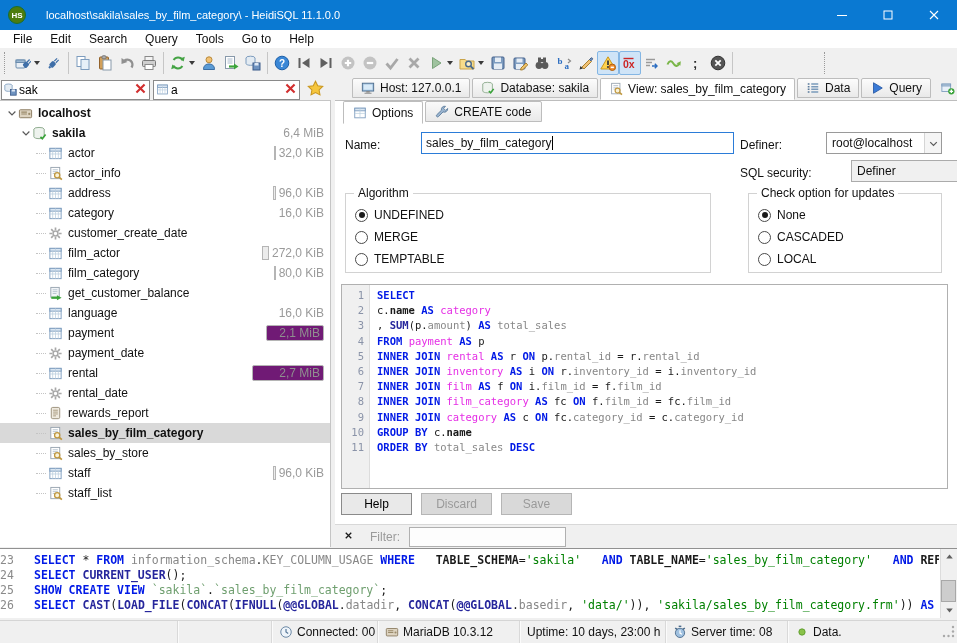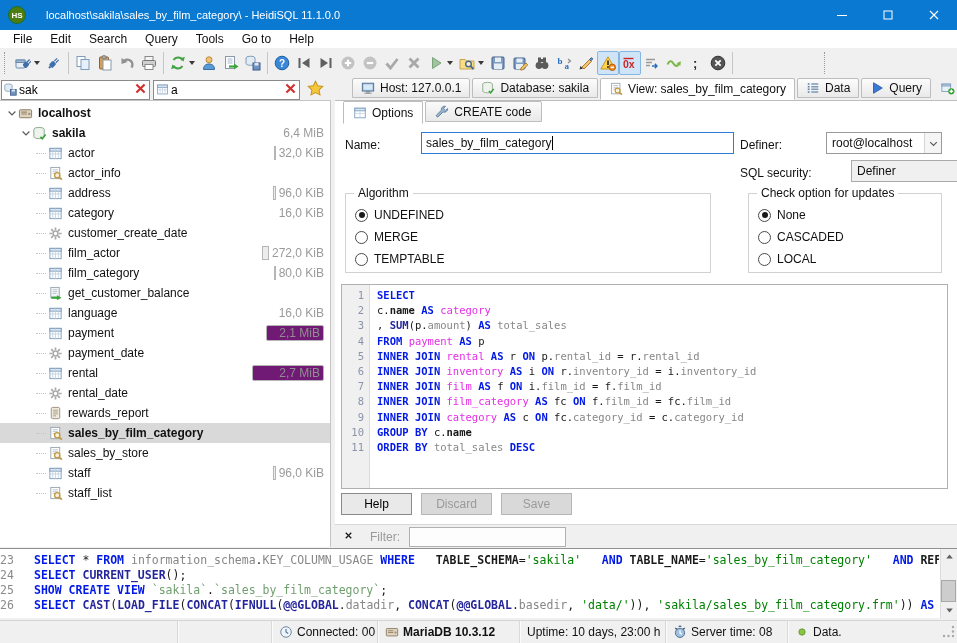--- a/index.html
+++ b/index.html
@@ -1040,21 +1040,21 @@
       </div>
       <div class="spanel" style="width: 106px; flex: 0 0 auto;">
         <span class="icw">
           <svg width="14" height="14" viewBox="0 0 16 16">
             <circle cx="8" cy="8" r="6" fill="#eef4fa" stroke="#5a7a9a"></circle>
             <path d="M8 4.5V8l2.5 1.8" fill="none" stroke="#5a7a9a" stroke-width="1.4"></path>
           </svg>
         </span>
         <span>Connected: 00</span>
       </div>
-      <div class="spanel" style="width: 142px; flex: 0 0 auto; font-weight: bold;">
+      <div class="spanel" style="width: 142px; flex: 0 0 auto;">
         <span class="icw">
           <svg width="14" height="14" viewBox="0 0 16 16">
             <rect x="1.5" y="4" width="13" height="8.5" rx="1" fill="#ddd3c0" stroke="#8a7a5f"></rect>
             <path d="M3.5 6.5h6M3.5 8.5h6" stroke="#9a8a6a" stroke-width="1.2"></path>
             <circle cx="12" cy="8.5" r="1.2" fill="#9a8a6a"></circle>
           </svg>
         </span>
         <span>MariaDB 10.3.12</span>
       </div>
       <div class="spanel" style="width: 146px; flex: 0 0 auto;">

